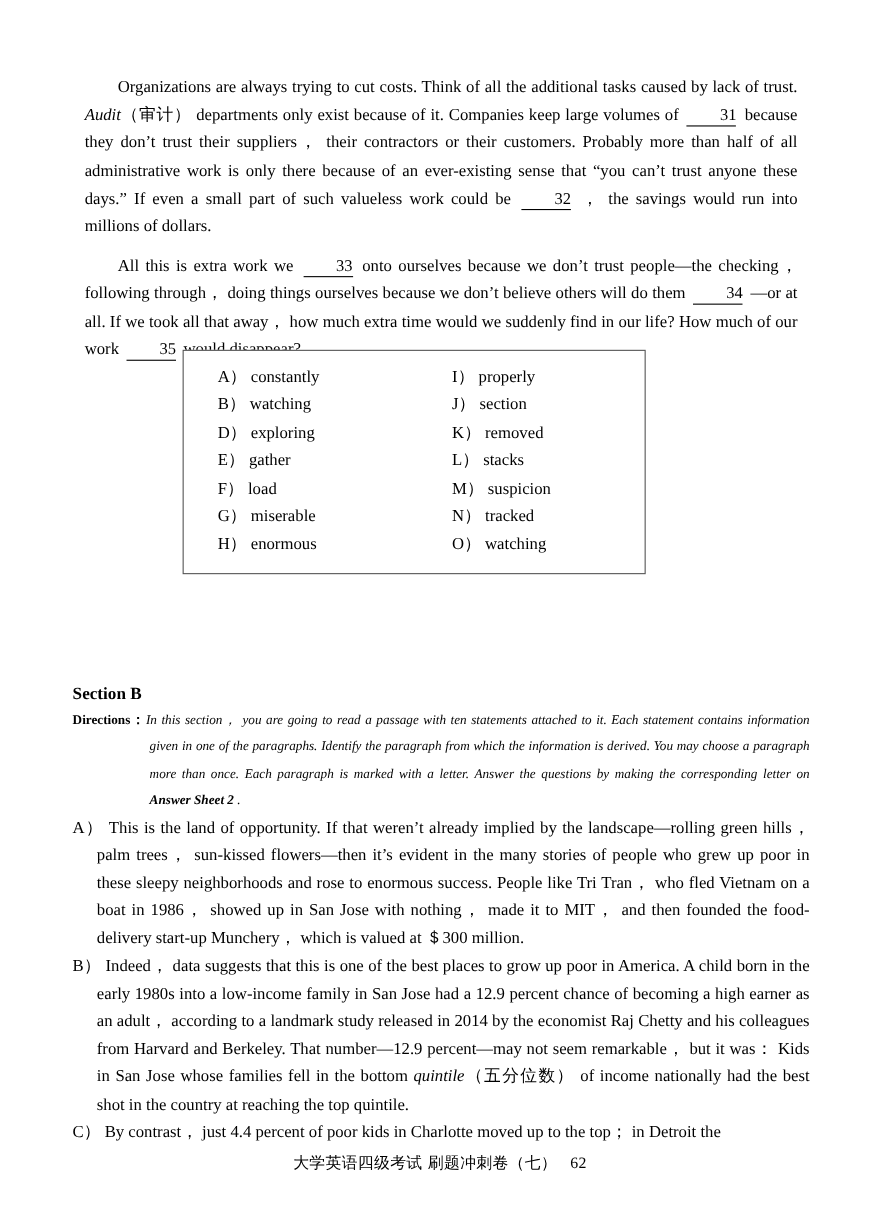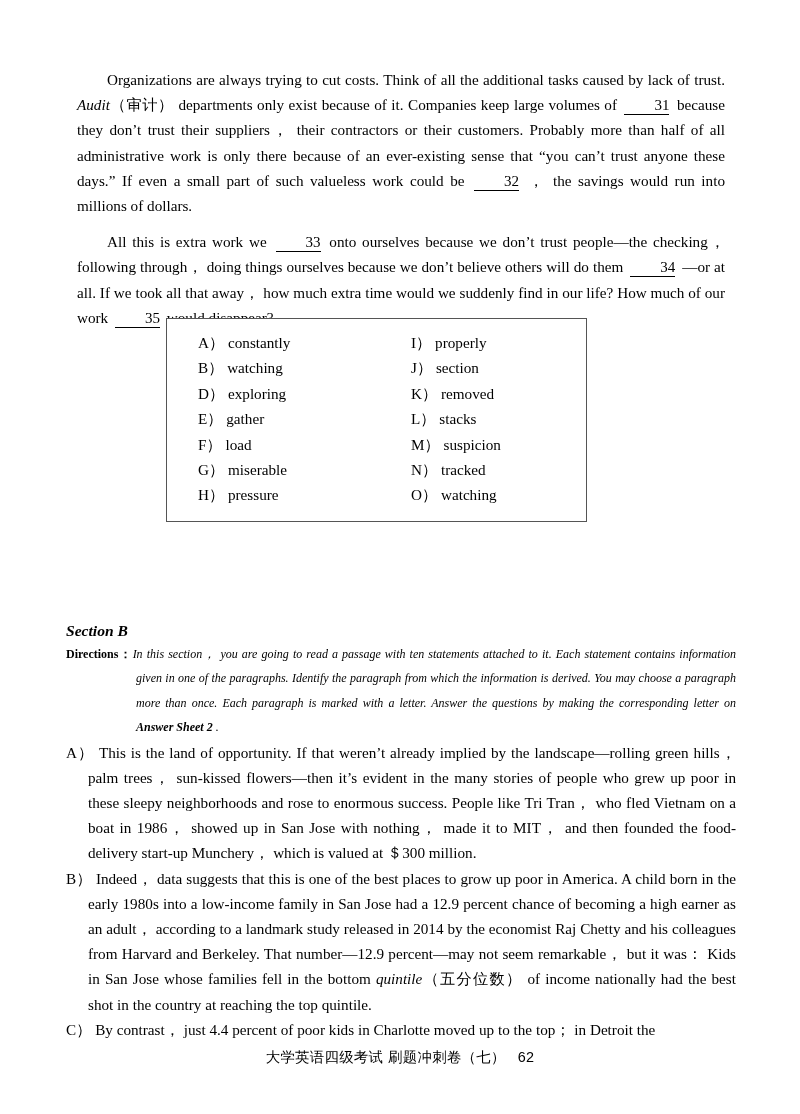--- a/index.html
+++ b/index.html
@@ -76,21 +76,20 @@
     white-space: nowrap;
   }
   .option-letter { letter-spacing: 0px; }
 
   
   .section-head {
     font-size: 15.6px;
     font-weight: bold;
     margin: 0;
     line-height: 22px;
-    font-style: italic;
   }
 
   .directions-block {
     position: relative;
     font-size: 12px;
     line-height: 24.4px;
   }
   .directions-body {
     margin: 0;
     padding-left: 70px;
@@ -135,21 +134,21 @@
     left: 0;
     right: 0;
     top: 1048px;
     text-align: center;
     font-size: 14.4px;
     font-family: "DejaVu Sans", "Liberation Sans", sans-serif;
     letter-spacing: 0.3px;
   }
   .footer .pnum {
     margin-left: 12px;
-    font-family: Liberation Sans, sans-serif;
+    font-family: Liberation Serif, serif;
   }
 </style>
 </head>
 <body>
 
 <div class="page">
 
   <div class="content">
 
     <p class="para indent" id="para0">Organizations are always trying to cut costs. Think of all the additional tasks caused by lack of trust. <span class="ital">Audit</span>（审计） departments only exist because of it. Companies keep large volumes of <span class="blank">31</span> because they don’t trust their suppliers， their contractors or their customers. Probably more than half of all administrative work is only there because of an ever-existing sense that “you can’t trust anyone these days.” If even a small part of such valueless work could be <span class="blank">32</span> ， the savings would run into millions of dollars.</p>
@@ -157,21 +156,21 @@
 
     <div class="options-box">
       <div class="options-grid">
         <div class="options-col left" id="optsLeft">
             <div class="option-item"><span class="option-letter">A）</span><span> constantly</span></div>
             <div class="option-item"><span class="option-letter">B）</span><span> watching</span></div>
             <div class="option-item"><span class="option-letter">D）</span><span> exploring</span></div>
             <div class="option-item"><span class="option-letter">E）</span><span> gather</span></div>
             <div class="option-item"><span class="option-letter">F）</span><span> load</span></div>
             <div class="option-item"><span class="option-letter">G）</span><span> miserable</span></div>
-            <div class="option-item"><span class="option-letter">H）</span><span> pressure</span></div>
+            <div class="option-item"><span class="option-letter">H）</span><span> enormous</span></div>
           </div>
         <div class="options-col right" id="optsRight">
             <div class="option-item"><span class="option-letter">I）</span><span> properly</span></div>
             <div class="option-item"><span class="option-letter">J）</span><span> section</span></div>
             <div class="option-item"><span class="option-letter">K）</span><span> removed</span></div>
             <div class="option-item"><span class="option-letter">L）</span><span> stacks</span></div>
             <div class="option-item"><span class="option-letter">M）</span><span> suspicion</span></div>
             <div class="option-item"><span class="option-letter">N）</span><span> tracked</span></div>
             <div class="option-item"><span class="option-letter">O）</span><span> watching</span></div>
           </div>

